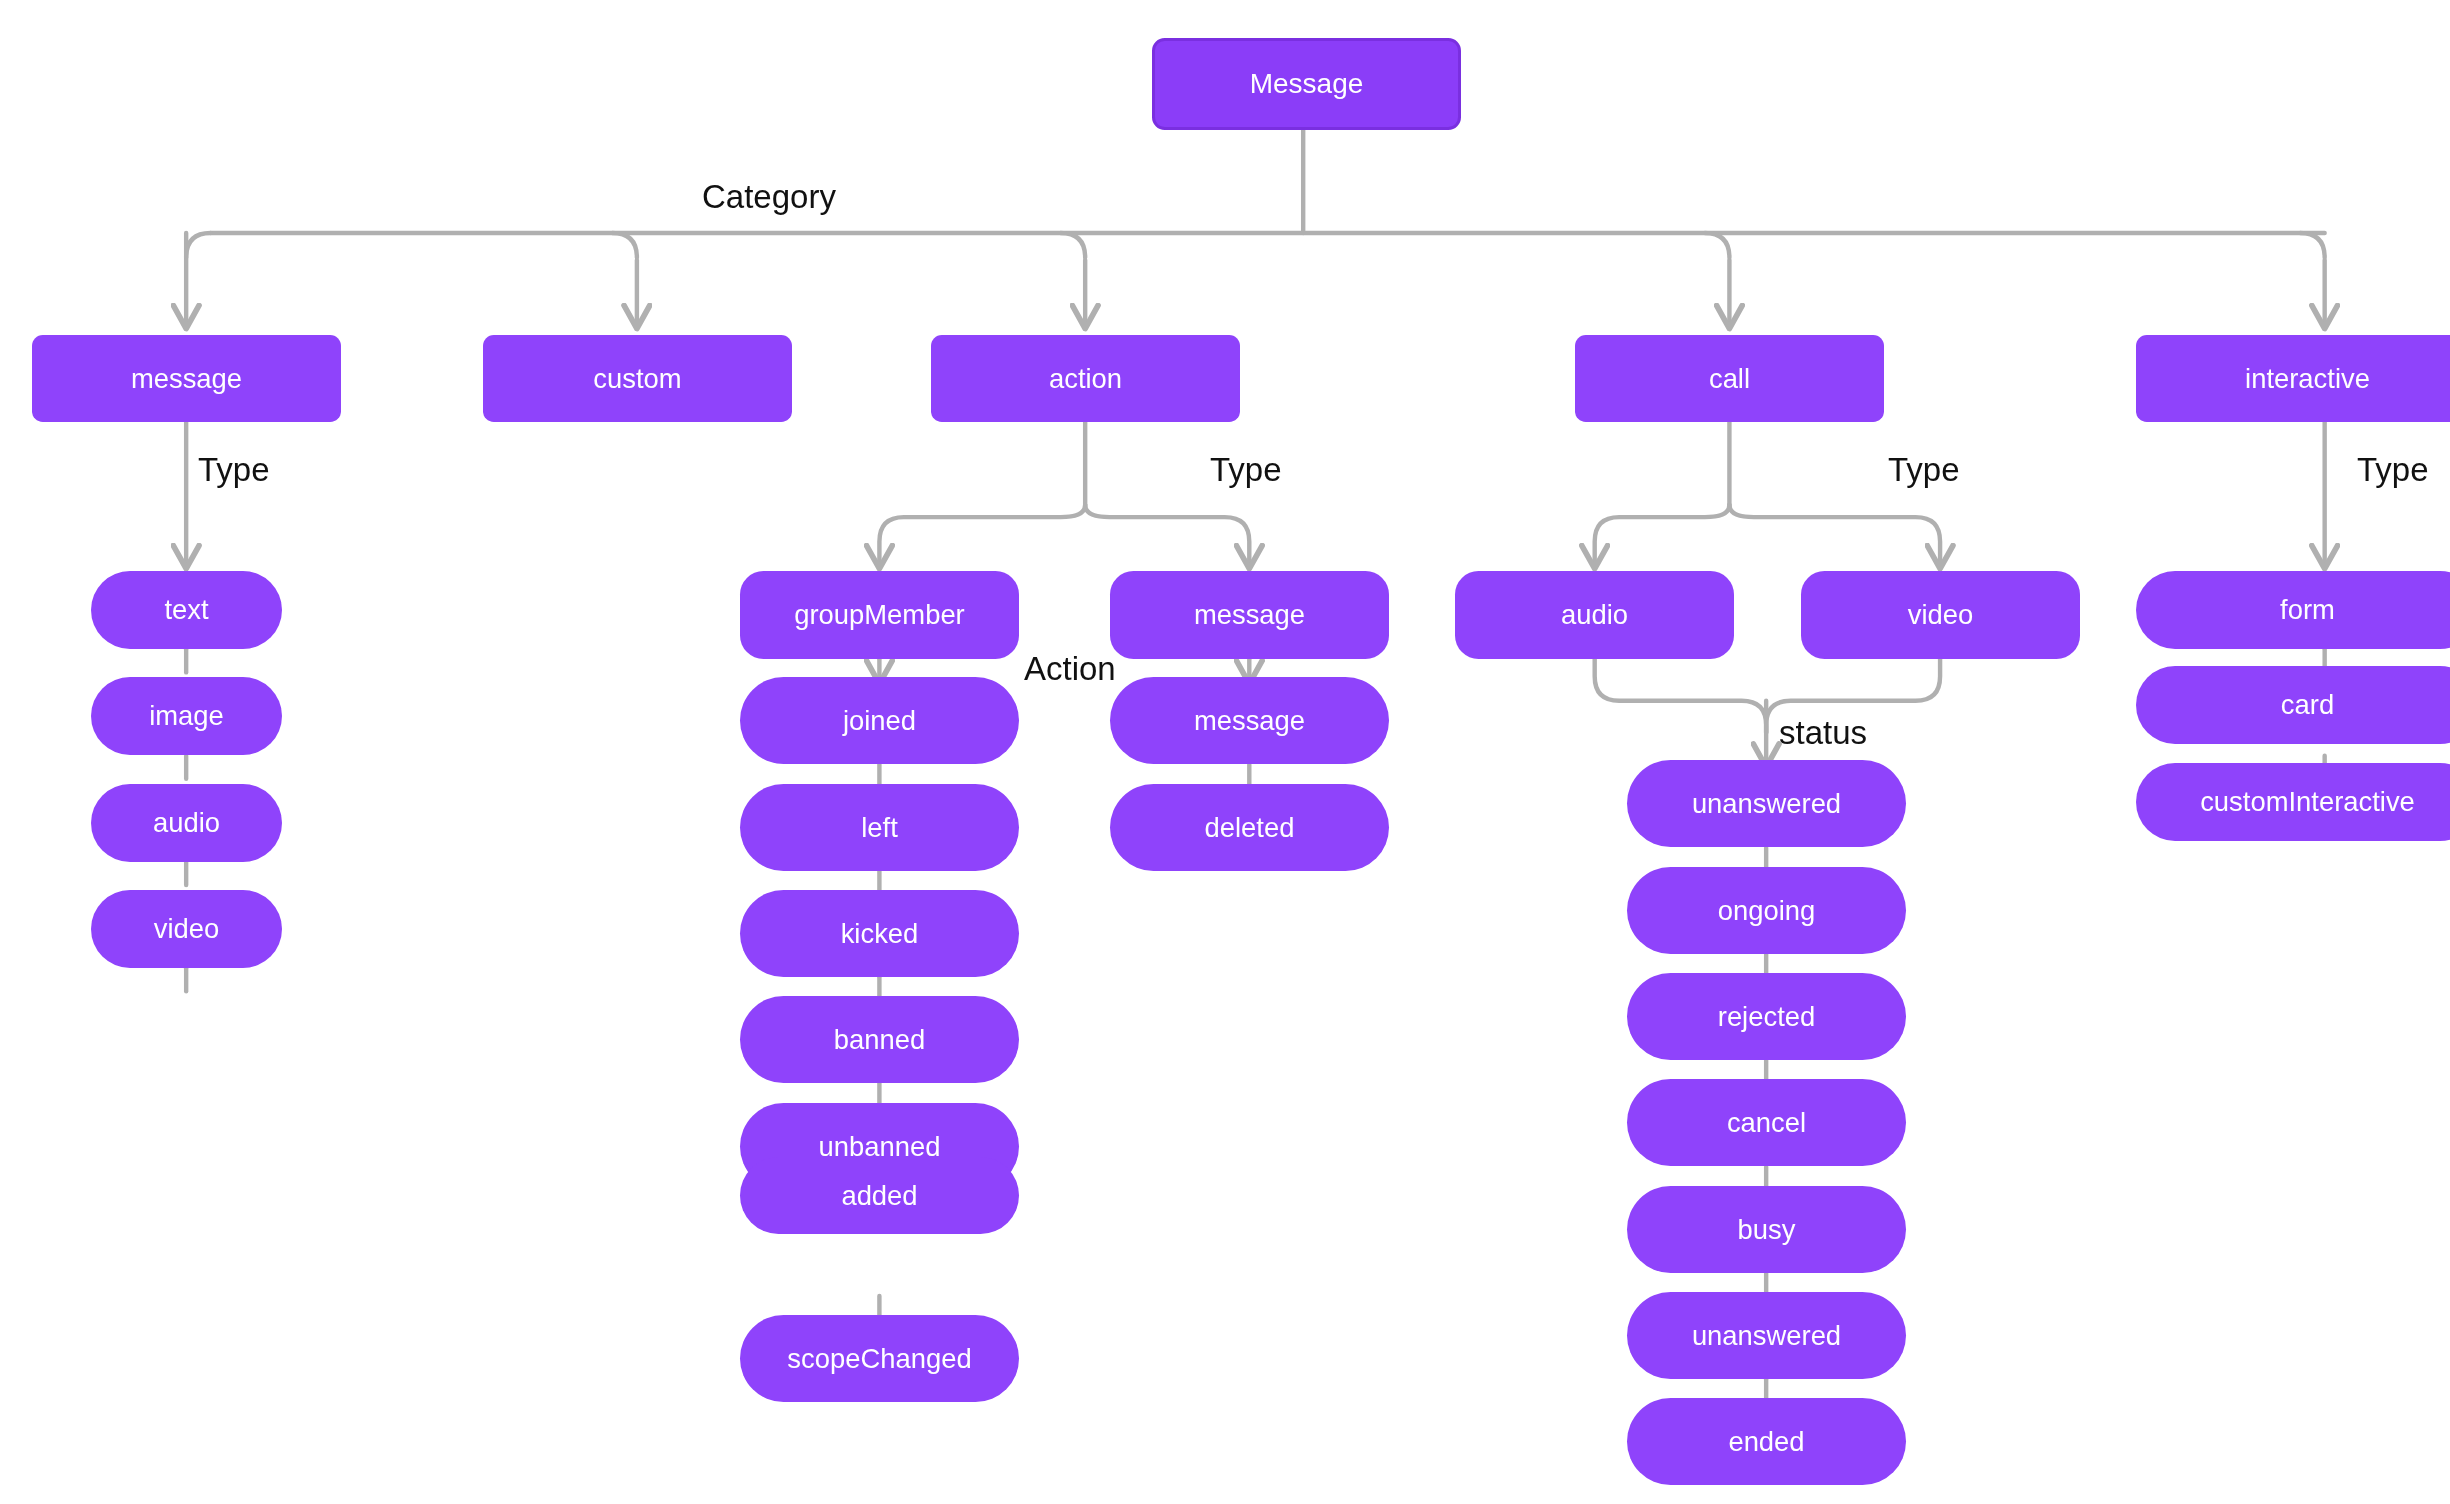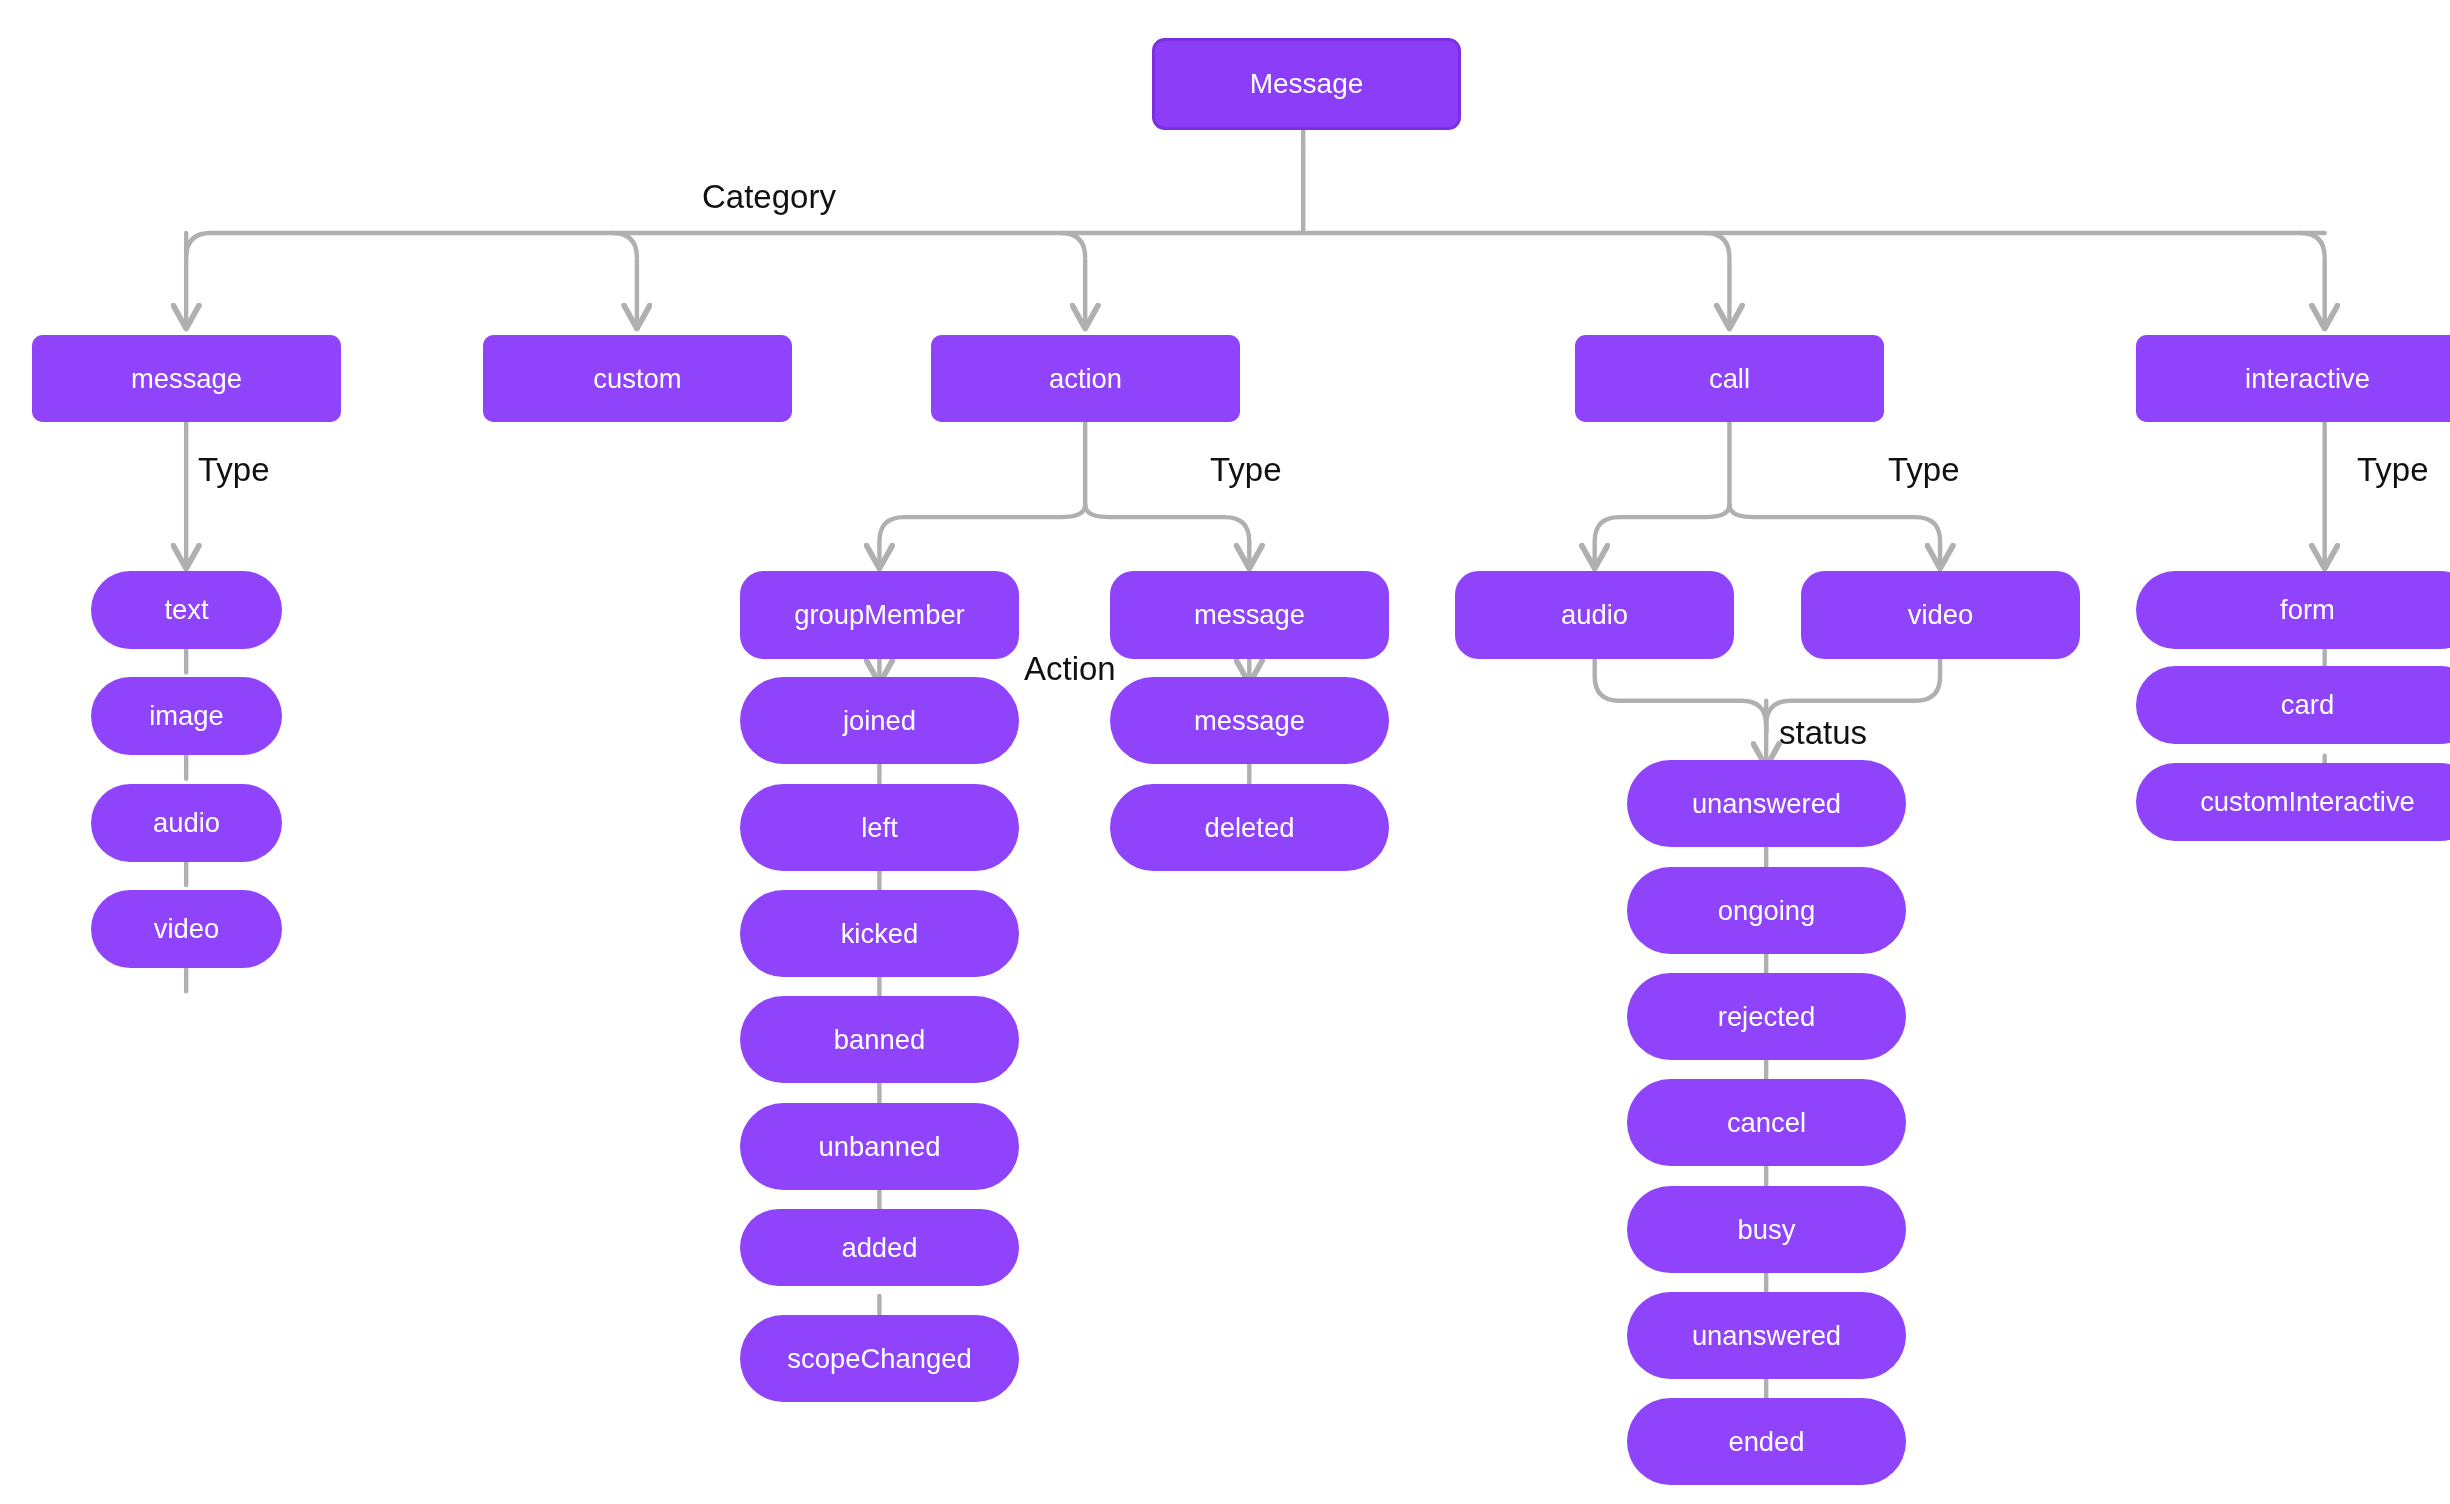--- a/index.html
+++ b/index.html
@@ -197,21 +197,21 @@
   </div>
   <div class="node leaf" style="left:740px; top:890px; width:279px; height:87px;">
     <span>kicked</span>
   </div>
   <div class="node leaf" style="left:740px; top:996px; width:279px; height:87px;">
     <span>banned</span>
   </div>
   <div class="node leaf" style="left:740px; top:1103px; width:279px; height:87px;">
     <span>unbanned</span>
   </div>
-  <div class="node leaf" style="left:740px; top:1209px; width:279px; height:77px;">
+  <div class="node leaf" style="left:740px; top:1157px; width:279px; height:77px;">
     <span>added</span>
   </div>
   <div class="node leaf" style="left:740px; top:1315px; width:279px; height:87px;">
     <span>scopeChanged</span>
   </div>
 
   <div class="node leaf" style="left:1110px; top:677px; width:279px; height:87px;">
     <span>message</span>
   </div>
   <div class="node leaf" style="left:1110px; top:784px; width:279px; height:87px;">

